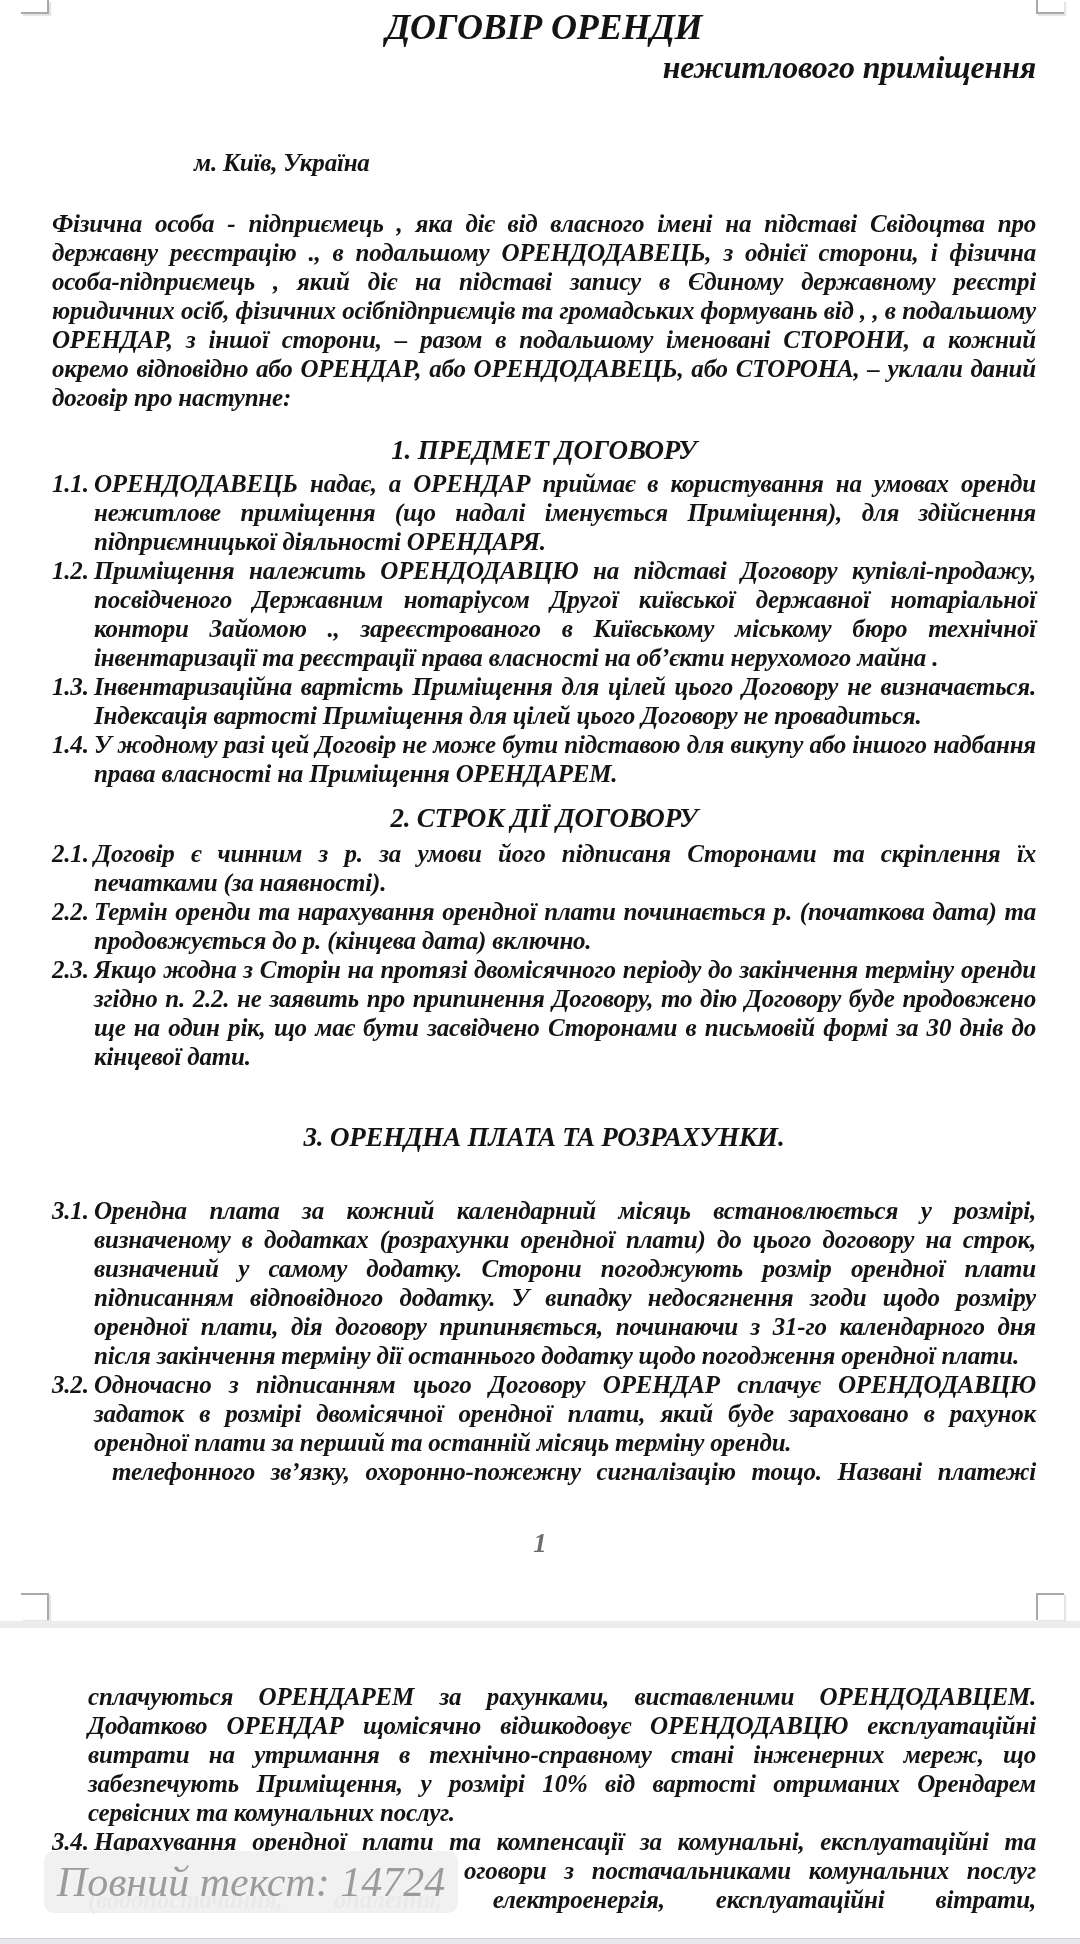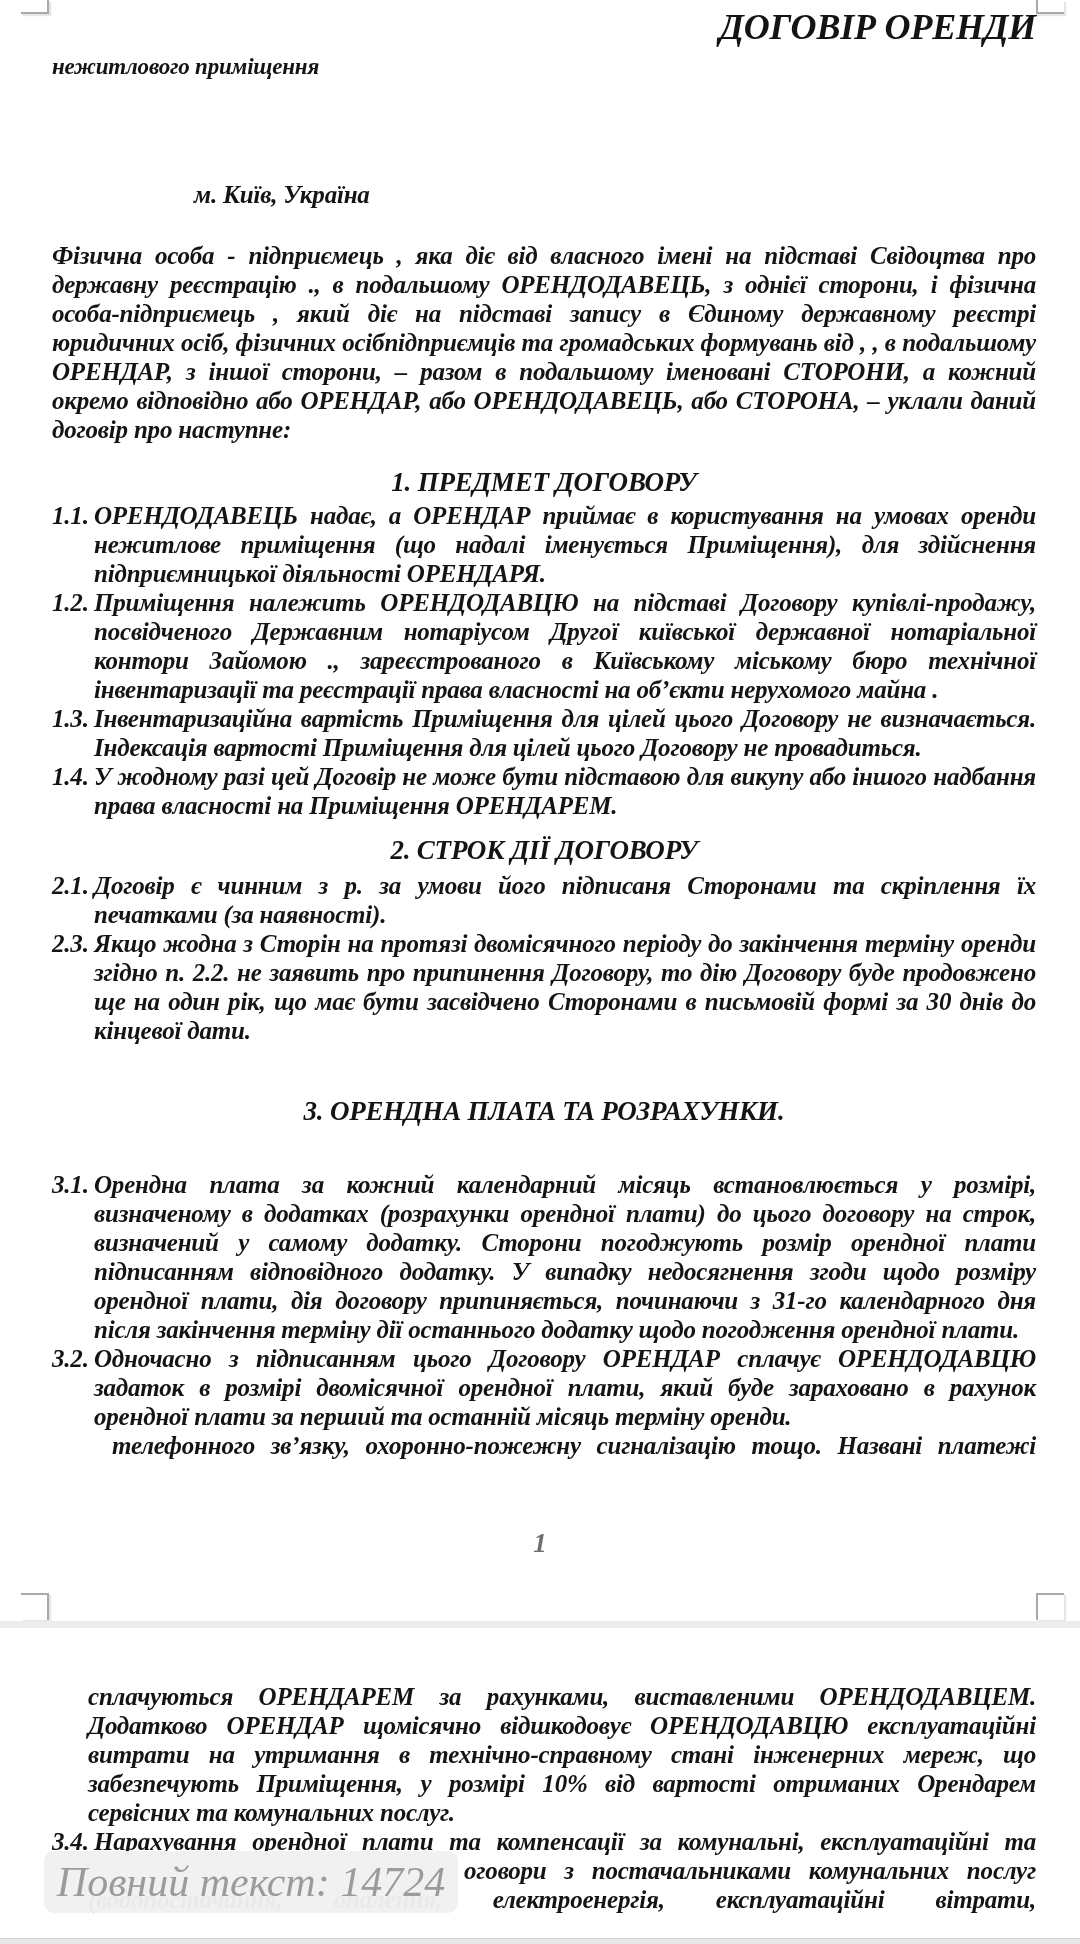--- a/index.html
+++ b/index.html
@@ -18,23 +18,23 @@
   .mark{position:absolute;width:28px;box-sizing:border-box;}
   .mark.tl{left:21px;top:0;height:14px;border-right:2px solid #a9a9a9;border-bottom:2px solid #a9a9a9;box-shadow:2px 2px 1px rgba(0,0,0,0.10);}
   .mark.tr{left:1036px;top:0;height:14px;border-left:2px solid #a9a9a9;border-bottom:2px solid #a9a9a9;box-shadow:2px 2px 1px rgba(0,0,0,0.10);}
   .mark.bl{left:21px;top:1593px;height:27px;border-right:2px solid #a9a9a9;border-top:2px solid #a9a9a9;box-shadow:2px 2px 1px rgba(0,0,0,0.10);}
   .mark.br{left:1036px;top:1593px;height:27px;border-left:2px solid #a9a9a9;border-top:2px solid #a9a9a9;box-shadow:2px 2px 1px rgba(0,0,0,0.10);}
   .mark.p2l{left:21px;top:1647px;height:30px;border-right:2px solid #a9a9a9;border-bottom:2px solid #a9a9a9;box-shadow:2px 2px 1px rgba(0,0,0,0.10);}
   .mark.p2r{left:1036px;top:1647px;height:30px;border-left:2px solid #a9a9a9;border-bottom:2px solid #a9a9a9;box-shadow:2px 2px 1px rgba(0,0,0,0.10);}
 
   .content{position:absolute;left:52px;top:0;width:984px;
     font-style:italic;font-weight:700;font-size:25px;line-height:29px;letter-spacing:-0.2px;}
-  .doc-title{font-size:36px;line-height:42px;text-align:right;margin-top:6px;}
-  .doc-subtitle{font-size:23px;line-height:38px;text-align:left;}
-  .location{margin-top:94px;padding-left:142px;}
+  .doc-title{font-size:36px;line-height:42px;text-align:center;margin-top:6px;}
+  .doc-subtitle{font-size:32px;line-height:38px;text-align:right;}
+  .location{margin-top:62px;padding-left:142px;}
   .preamble{margin-top:32px;text-align:justify;}
   .sec-heading{text-align:center;font-size:27px;margin:24px 0 4px 0;}
   .sec-heading.s2{margin:16px 0 6px 0;}
   .sec-heading.s3{margin:52px 0 44px 0;}
   .item{text-align:justify;padding-left:42px;text-indent:-42px;}
   .item .num{display:inline-block;width:42px;text-indent:0;}
   .cont-line{margin-left:60px;text-align:justify;text-align-last:justify;}
   .page-number{position:absolute;left:0;top:1528px;width:1080px;text-align:center;
     font-style:italic;font-weight:700;font-size:27px;color:#6e6e6e;}
 
@@ -65,20 +65,21 @@
     <div class="preamble">Фізична особа - підприємець , яка діє від власного імені на підставі Свідоцтва про державну реєстрацію ., в подальшому ОРЕНДОДАВЕЦЬ, з однієї сторони, і фізична особа-підприємець , який діє на підставі запису в Єдиному державному реєстрі юридичних осіб, фізичних осібпідприємців та громадських формувань від , ,  в подальшому ОРЕНДАР, з іншої сторони, – разом в подальшому іменовані СТОРОНИ, а кожний окремо відповідно або ОРЕНДАР, або ОРЕНДОДАВЕЦЬ, або СТОРОНА, – уклали даний договір про наступне:</div>
 
     <div class="sec-heading">1. ПРЕДМЕТ ДОГОВОРУ</div>
     <div class="item"><span class="num">1.1.</span><span>ОРЕНДОДАВЕЦЬ надає, а ОРЕНДАР приймає в користування на умовах оренди нежитлове приміщення (що надалі іменується Приміщення), для здійснення підприємницької діяльності ОРЕНДАРЯ.</span></div>
     <div class="item"><span class="num">1.2.</span><span>Приміщення належить ОРЕНДОДАВЦЮ на підставі Договору купівлі-продажу, посвідченого Державним нотаріусом Другої київської державної нотаріальної контори Зайомою ., зареєстрованого в Київському міському бюро технічної інвентаризації та реєстрації права власності на об’єкти нерухомого майна .</span></div>
     <div class="item"><span class="num">1.3.</span><span>Інвентаризаційна вартість Приміщення для цілей цього Договору не визначається. Індексація вартості Приміщення для цілей цього Договору не провадиться.</span></div>
     <div class="item"><span class="num">1.4.</span><span>У жодному разі цей Договір не може бути підставою для викупу або іншого надбання права власності на Приміщення ОРЕНДАРЕМ.</span></div>
 
     <div class="sec-heading s2">2.  СТРОК ДІЇ ДОГОВОРУ</div>
     <div class="item"><span class="num">2.1.</span><span>Договір є чинним з  р. за умови його підписаня Сторонами та скріплення їх печатками (за наявності).</span></div>
+    <div class="item"><span class="num">2.2.</span><span>Термін оренди та нарахування орендної плати починається  р. (початкова дата) та продовжується до р. (кінцева дата) включно.</span></div>
     <div class="item"><span class="num">2.3.</span><span>Якщо жодна з Сторін на протязі двомісячного періоду до закінчення терміну оренди згідно п. 2.2. не заявить про припинення Договору, то дію Договору буде продовжено ще на один рік, що має бути засвідчено Сторонами в письмовій формі за 30 днів до кінцевої дати.</span></div>
 
     <div class="sec-heading s3">3. ОРЕНДНА ПЛАТА ТА РОЗРАХУНКИ.</div>
     <div class="item"><span class="num">3.1.</span><span>Орендна плата за кожний календарний місяць встановлюється у розмірі, визначеному в додатках (розрахунки орендної плати) до цього договору на строк, визначений у самому додатку. Сторони погоджують розмір орендної плати підписанням відповідного додатку. У випадку недосягнення згоди щодо розміру орендної плати, дія договору припиняється, починаючи з 31-го календарного дня після закінчення терміну дії останнього додатку щодо погодження орендної плати.</span></div>
     <div class="item"><span class="num">3.2.</span><span>Одночасно з підписанням цього Договору ОРЕНДАР сплачує ОРЕНДОДАВЦЮ задаток в розмірі двомісячної орендної плати, який буде зараховано в рахунок орендної плати за перший та останній місяць терміну оренди.</span></div>
     <div class="cont-line">телефонного зв’язку, охоронно-пожежну сигналізацію тощо. Названі платежі</div>
   </div>
 
   <div class="page-number">1</div>
 

